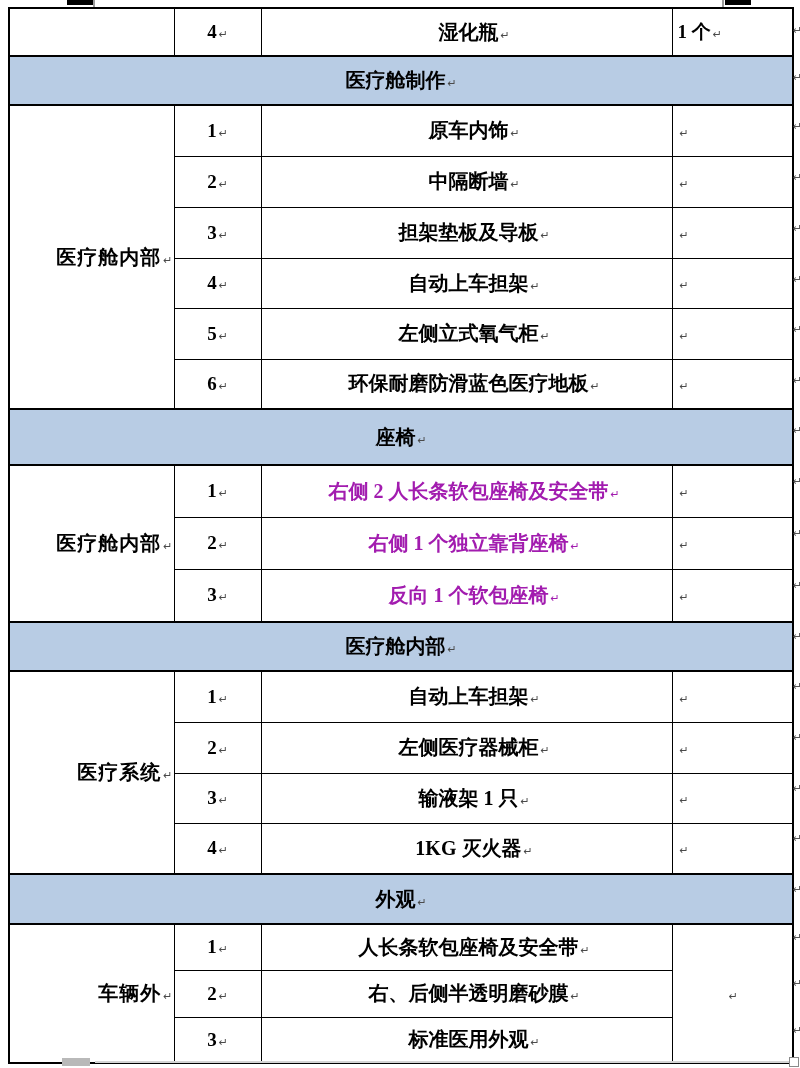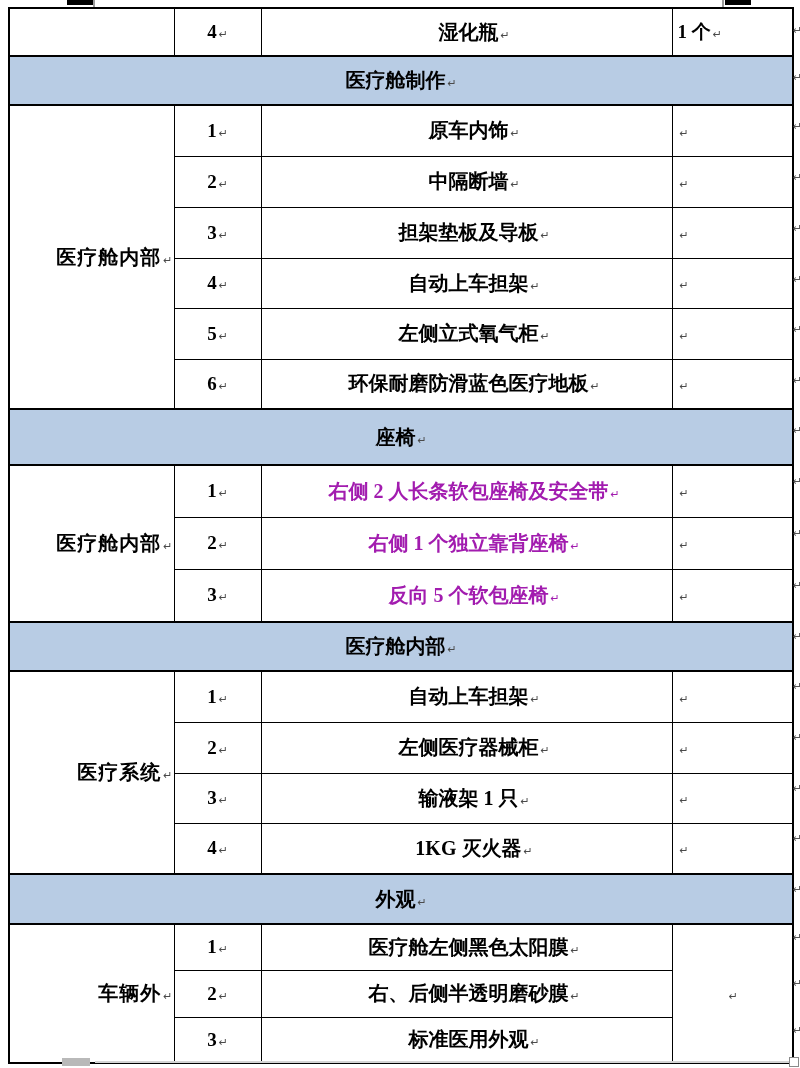--- a/index.html
+++ b/index.html
@@ -112,21 +112,21 @@
     <td class="c3 redtxt"><span class="txt">右侧 2 人长条软包座椅及安全带</span><span class="pm">↵</span></td>
     <td class="c4"><span class="pm">↵</span></td>
   </tr>
   <tr style="height:52px">
     <td class="c2"><span class="txt">2</span><span class="pm">↵</span></td>
     <td class="c3 redtxt"><span class="txt">右侧 1 个独立靠背座椅</span><span class="pm">↵</span></td>
     <td class="c4"><span class="pm">↵</span></td>
   </tr>
   <tr style="height:53px">
     <td class="c2"><span class="txt">3</span><span class="pm">↵</span></td>
-    <td class="c3 redtxt"><span class="txt">反向 5 个软包座椅</span><span class="pm">↵</span></td>
+    <td class="c3 redtxt"><span class="txt">反向 1 个软包座椅</span><span class="pm">↵</span></td>
     <td class="c4"><span class="pm">↵</span></td>
   </tr>
 
   <tr class="hdr" style="height:49px">
     <td colspan="4"><span class="txt">医疗舱内部</span><span class="pm">↵</span></td>
   </tr>
 
   <tr style="height:51px">
     <td class="c1" rowspan="4"><span class="txt">医疗系统</span><span class="pm">↵</span></td>
     <td class="c2"><span class="txt">1</span><span class="pm">↵</span></td>
@@ -149,21 +149,21 @@
     <td class="c4"><span class="pm">↵</span></td>
   </tr>
 
   <tr class="hdr" style="height:50px">
     <td colspan="4"><span class="txt">外观</span><span class="pm">↵</span></td>
   </tr>
 
   <tr style="height:46px">
     <td class="c1" rowspan="3"><span class="txt">车辆外</span><span class="pm">↵</span></td>
     <td class="c2"><span class="txt">1</span><span class="pm">↵</span></td>
-    <td class="c3"><span class="txt">医疗舱左侧黑色太阳膜</span><span class="pm">↵</span></td>
+    <td class="c3"><span class="txt">人长条软包座椅及安全带</span><span class="pm">↵</span></td>
     <td class="c4 c4m" rowspan="3"><span class="pm">↵</span></td>
   </tr>
   <tr style="height:47px">
     <td class="c2"><span class="txt">2</span><span class="pm">↵</span></td>
     <td class="c3"><span class="txt">右、后侧半透明磨砂膜</span><span class="pm">↵</span></td>
   </tr>
   <tr style="height:46px">
     <td class="c2"><span class="txt">3</span><span class="pm">↵</span></td>
     <td class="c3"><span class="txt">标准医用外观</span><span class="pm">↵</span></td>
   </tr>

